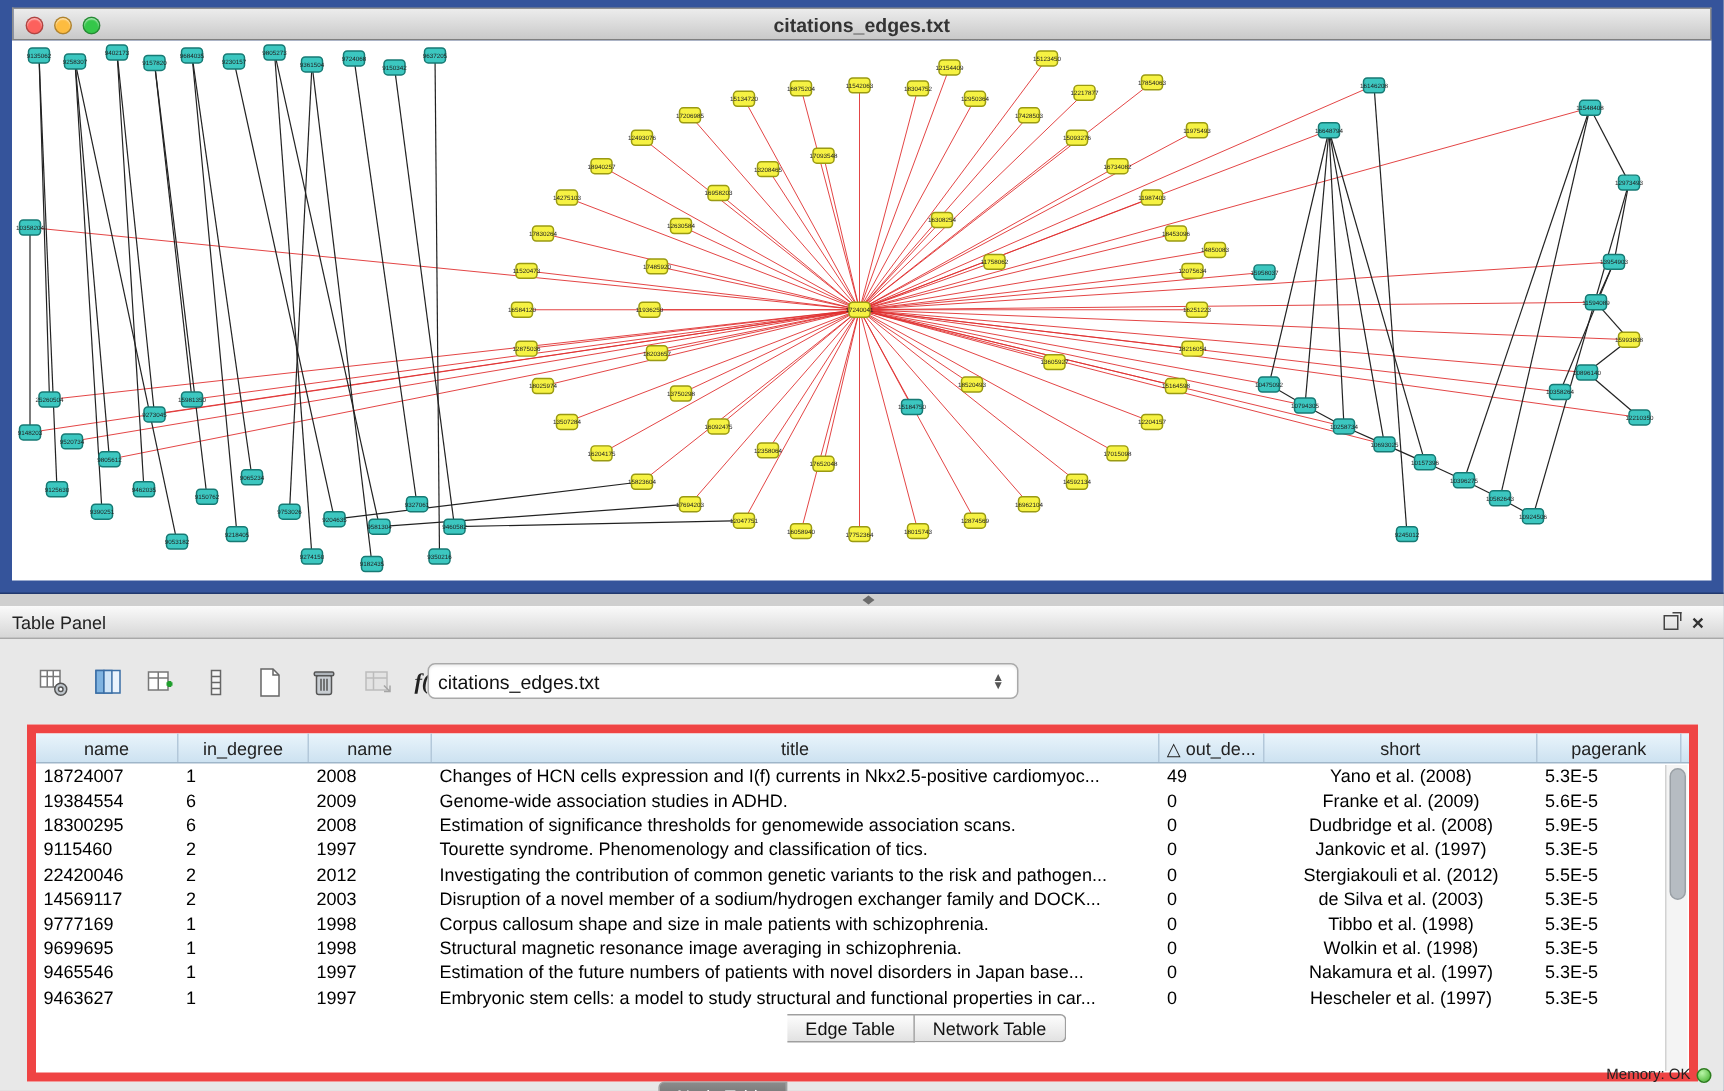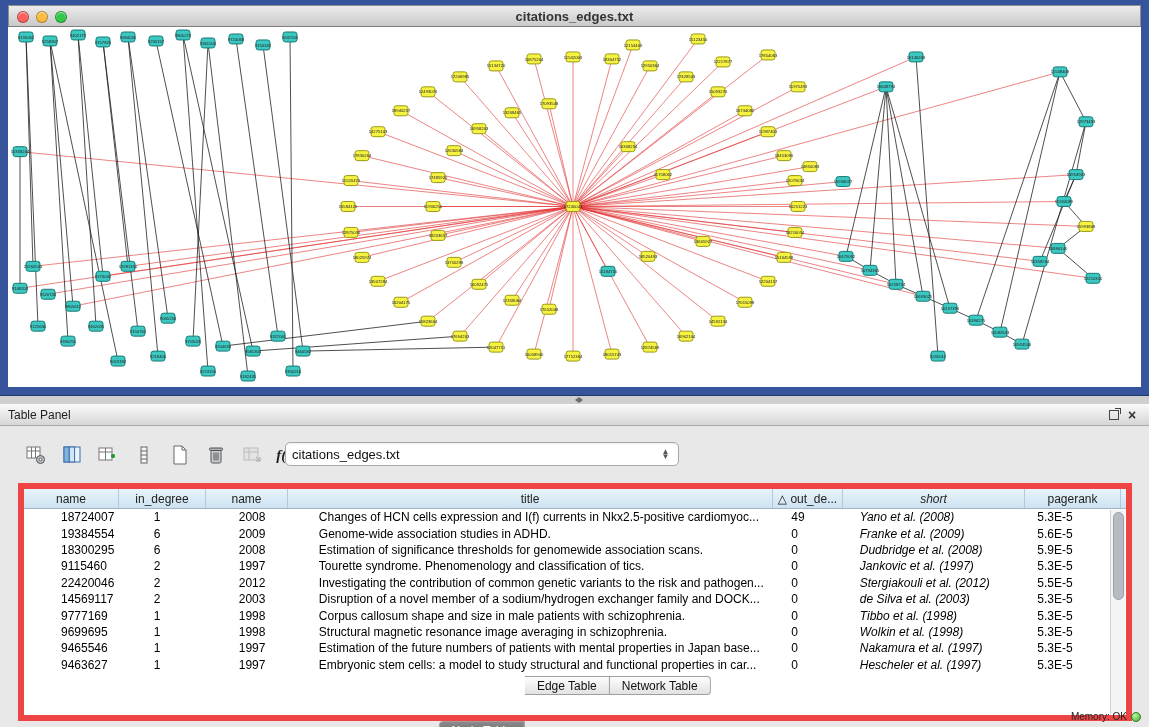--- a/index.html
+++ b/index.html
@@ -50,25 +50,25 @@
   .combo .val { flex:1; }
   .combo .stepper { width:13px; display:flex; flex-direction:column; align-items:center; line-height:5px; color:#555; font-size:8px; }
 
   
   .table-wrap { position:absolute; left:18px; top:79px; width:1114px; height:238px;
     background:#fff; border:6px solid #ef4444; display:flex; flex-direction:column; }
   .thead { display:flex; height:20px; background:linear-gradient(#e9f4fb,#cde2f1);
     border-bottom:1px solid #9fb6c9; flex:none; }
   .th { border-right:1px solid #b3c8da; display:flex; align-items:center; justify-content:center;
     font-size:12px; color:#222; overflow:hidden; white-space:nowrap; }
-  .tbody { flex:1; overflow:hidden;margin-left:32px; }
+  .tbody { flex:1; overflow:hidden; }
   .tr { display:flex; height:16.4px; align-items:center; }
   .td { font-size:12px; color:#000; padding:0 5px; white-space:nowrap; overflow:hidden; }
   .c0{width:95px;} .c1{width:87px;} .c2{width:82px;} .c3{width:485px;} .c4{width:70px;}
-  .c5{width:182px; font-style:italic;} .c6{width:96px;}
+  .c5{width:182px; text-align:center;} .c6{width:96px;}
   .vscroll { position:absolute; right:1px; top:21px; bottom:1px; width:15px;
     background:#f4f4f4; border-left:1px solid #d2d2d2; }
   .vthumb { position:absolute; left:2px; top:2px; width:11px; height:88px; background:#b6bcc2;
     border:1px solid #9aa0a6; border-radius:6px; }
 
   
   .tabbar { position:absolute; left:50%; transform:translateX(-50%); top:272px; display:flex; }
   .tab { height:19px; padding:0 12px; font-size:12px; display:flex; align-items:center;
     background:linear-gradient(#fdfdfd,#e2e2e2); border:1px solid #9f9f9f; border-left-width:0; color:#111; }
   .tab:first-child { border-left-width:1px; border-radius:4px 0 0 4px;margin-top:45px; }
@@ -844,21 +844,21 @@
           <div class="td c2">1998</div>
           <div class="td c3">Structural magnetic resonance image averaging in schizophrenia.</div>
           <div class="td c4">0</div>
           <div class="td c5">Wolkin et al. (1998)</div>
           <div class="td c6">5.3E-5</div>
         </div>
         <div class="tr">
           <div class="td c0">9465546</div>
           <div class="td c1">1</div>
           <div class="td c2">1997</div>
-          <div class="td c3">Estimation of the future numbers of patients with mental properties in Japan base...</div>
+          <div class="td c3">Estimation of the future numbers of patients with novel disorders in Japan base...</div>
           <div class="td c4">0</div>
           <div class="td c5">Nakamura et al. (1997)</div>
           <div class="td c6">5.3E-5</div>
         </div>
         <div class="tr">
           <div class="td c0">9463627</div>
           <div class="td c1">1</div>
           <div class="td c2">1997</div>
           <div class="td c3">Embryonic stem cells: a model to study structural and functional properties in car...</div>
           <div class="td c4">0</div>

